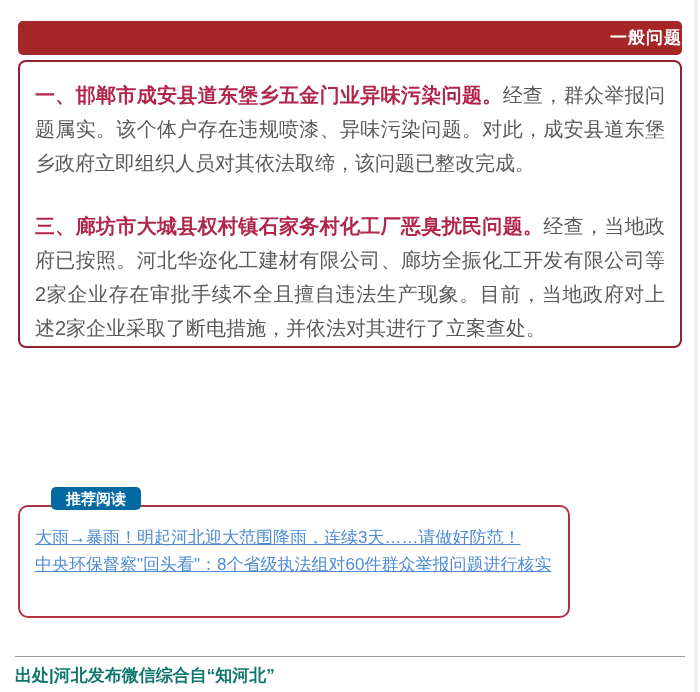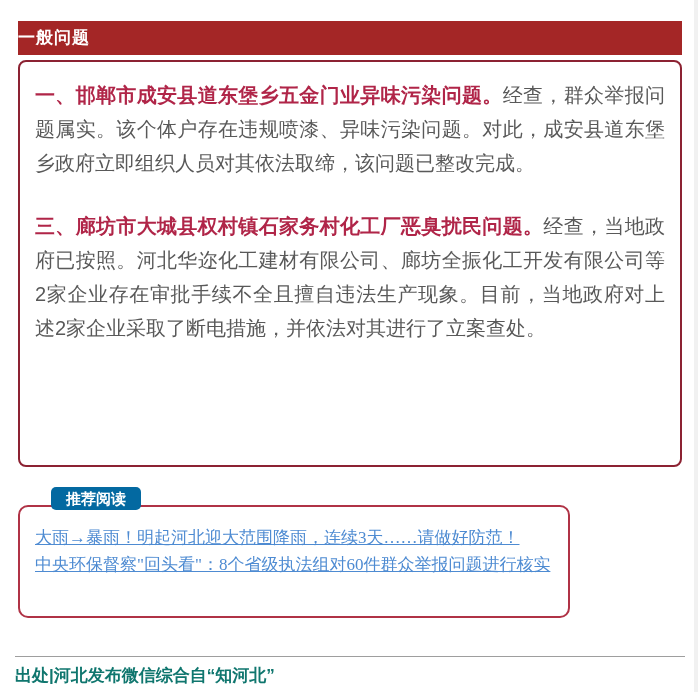--- a/index.html
+++ b/index.html
@@ -10,32 +10,32 @@
     overflow: hidden;
     position: relative;
   }
   .page { position: absolute; inset: 0; }
 
   
   .section-header {
     position: absolute;
     left: 18px; top: 21px; width: 664px; height: 34px;
     background: #A42626;
-    border-radius: 0;
+    border-radius: 5px;
     color: #ffffff;
     font-size: 17px; font-weight: bold;
-    text-align: left; line-height: 34px;
+    text-align: right; line-height: 34px;
     letter-spacing: 1px;
     box-sizing: border-box;
   }
 
   
   .issues-box {
     position: absolute;
-    left: 18px; top: 60px; width: 664px; height: 407px;
+    left: 18px; top: 60px; width: 664px; height: 288px;
     box-sizing: border-box;
     border: 2px solid #8C2232;
     border-radius: 8px;
     padding: 16px 15px 12px 15px;
   }
   .issue {
     margin: 0 0 29px 0;
     font-size: 20px;
     line-height: 34px;
     color: #595959;
@@ -69,21 +69,20 @@
     padding: 17px 14px 0 15px;
     background: #ffffff;
   }
   .links-box a {
     display: block;
     color: #4E8BD2;
     text-decoration: underline;
     font-size: 17px;
     line-height: 27px;
     cursor: pointer;
-    font-family: Liberation Serif, serif;
   }
 
   
   .footer-divider {
     position: absolute;
     left: 15px; top: 656px; width: 670px; height: 0;
     border-top: 1px solid #9e9e9e;
   }
   .footer-source {
     position: absolute;

